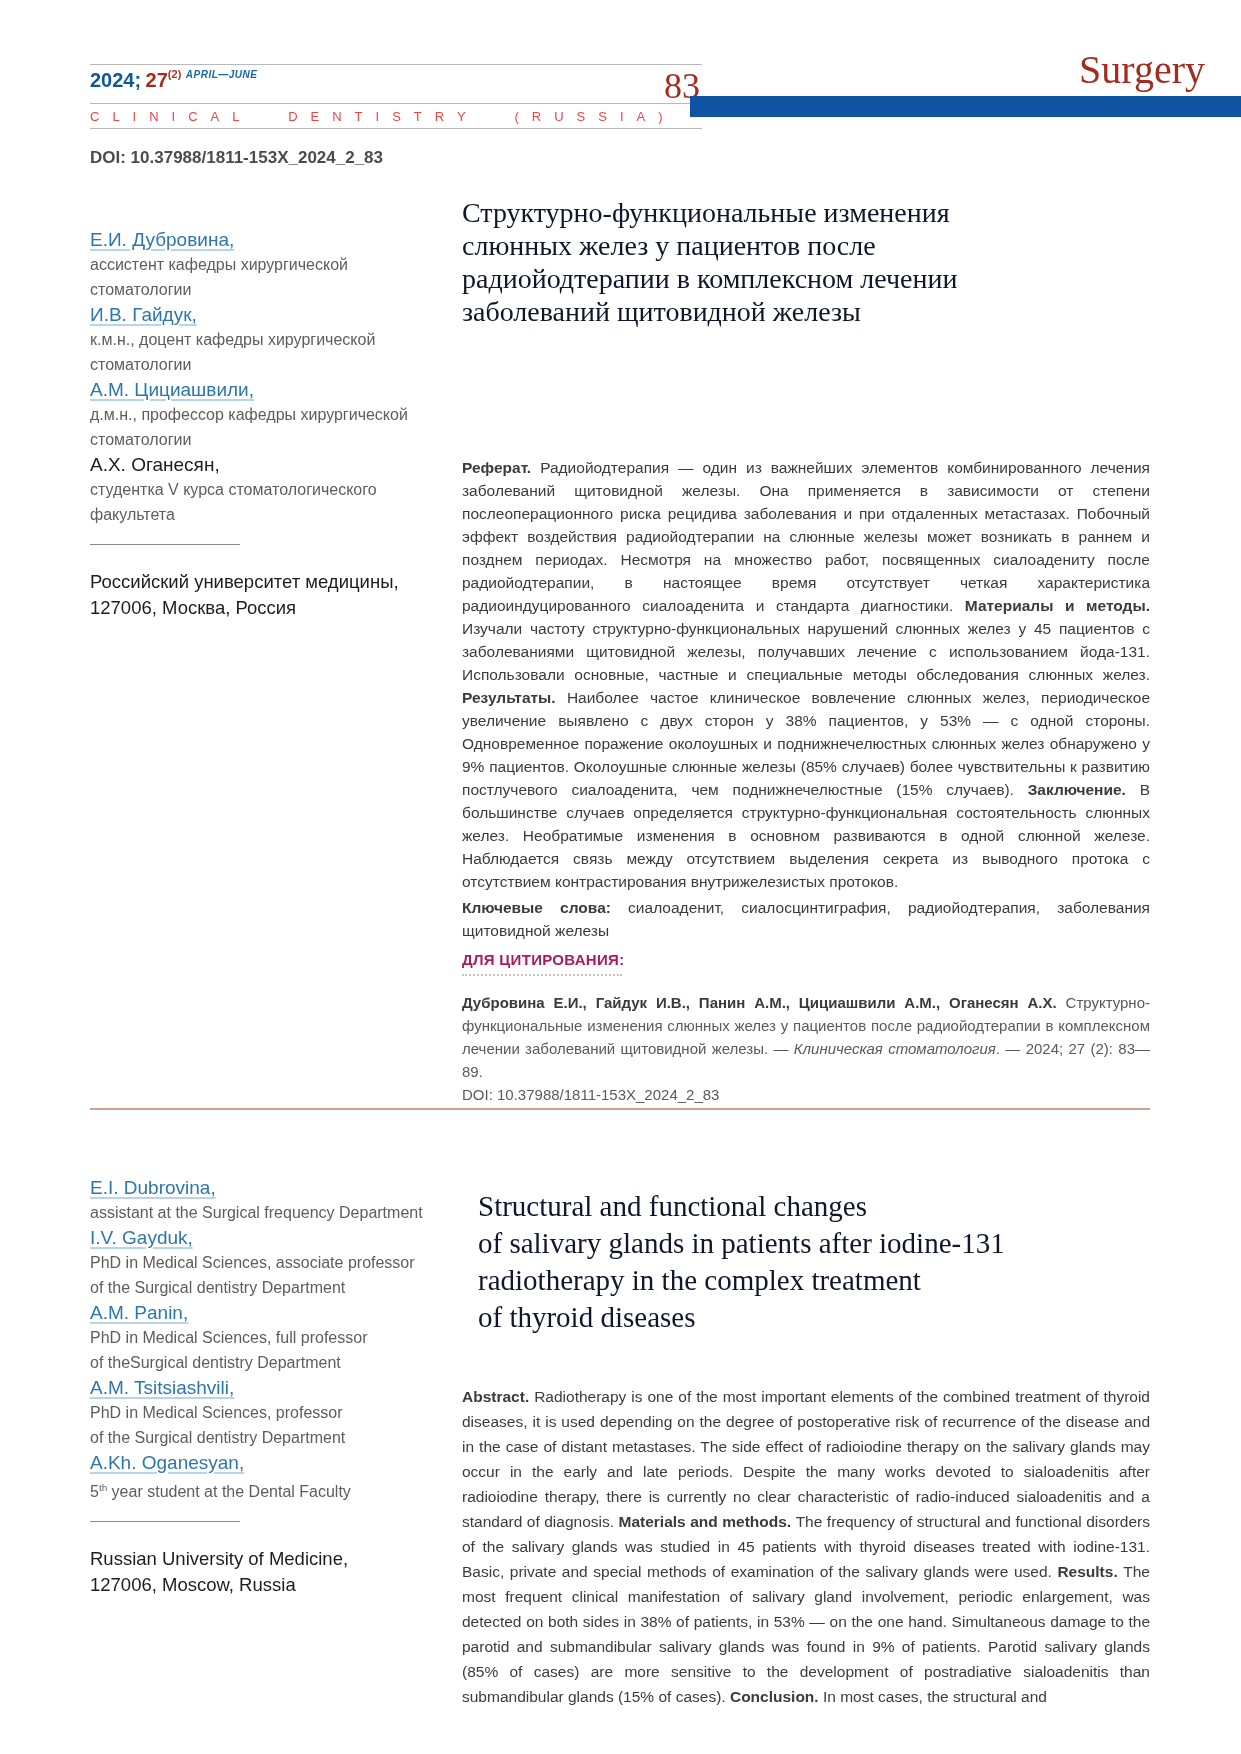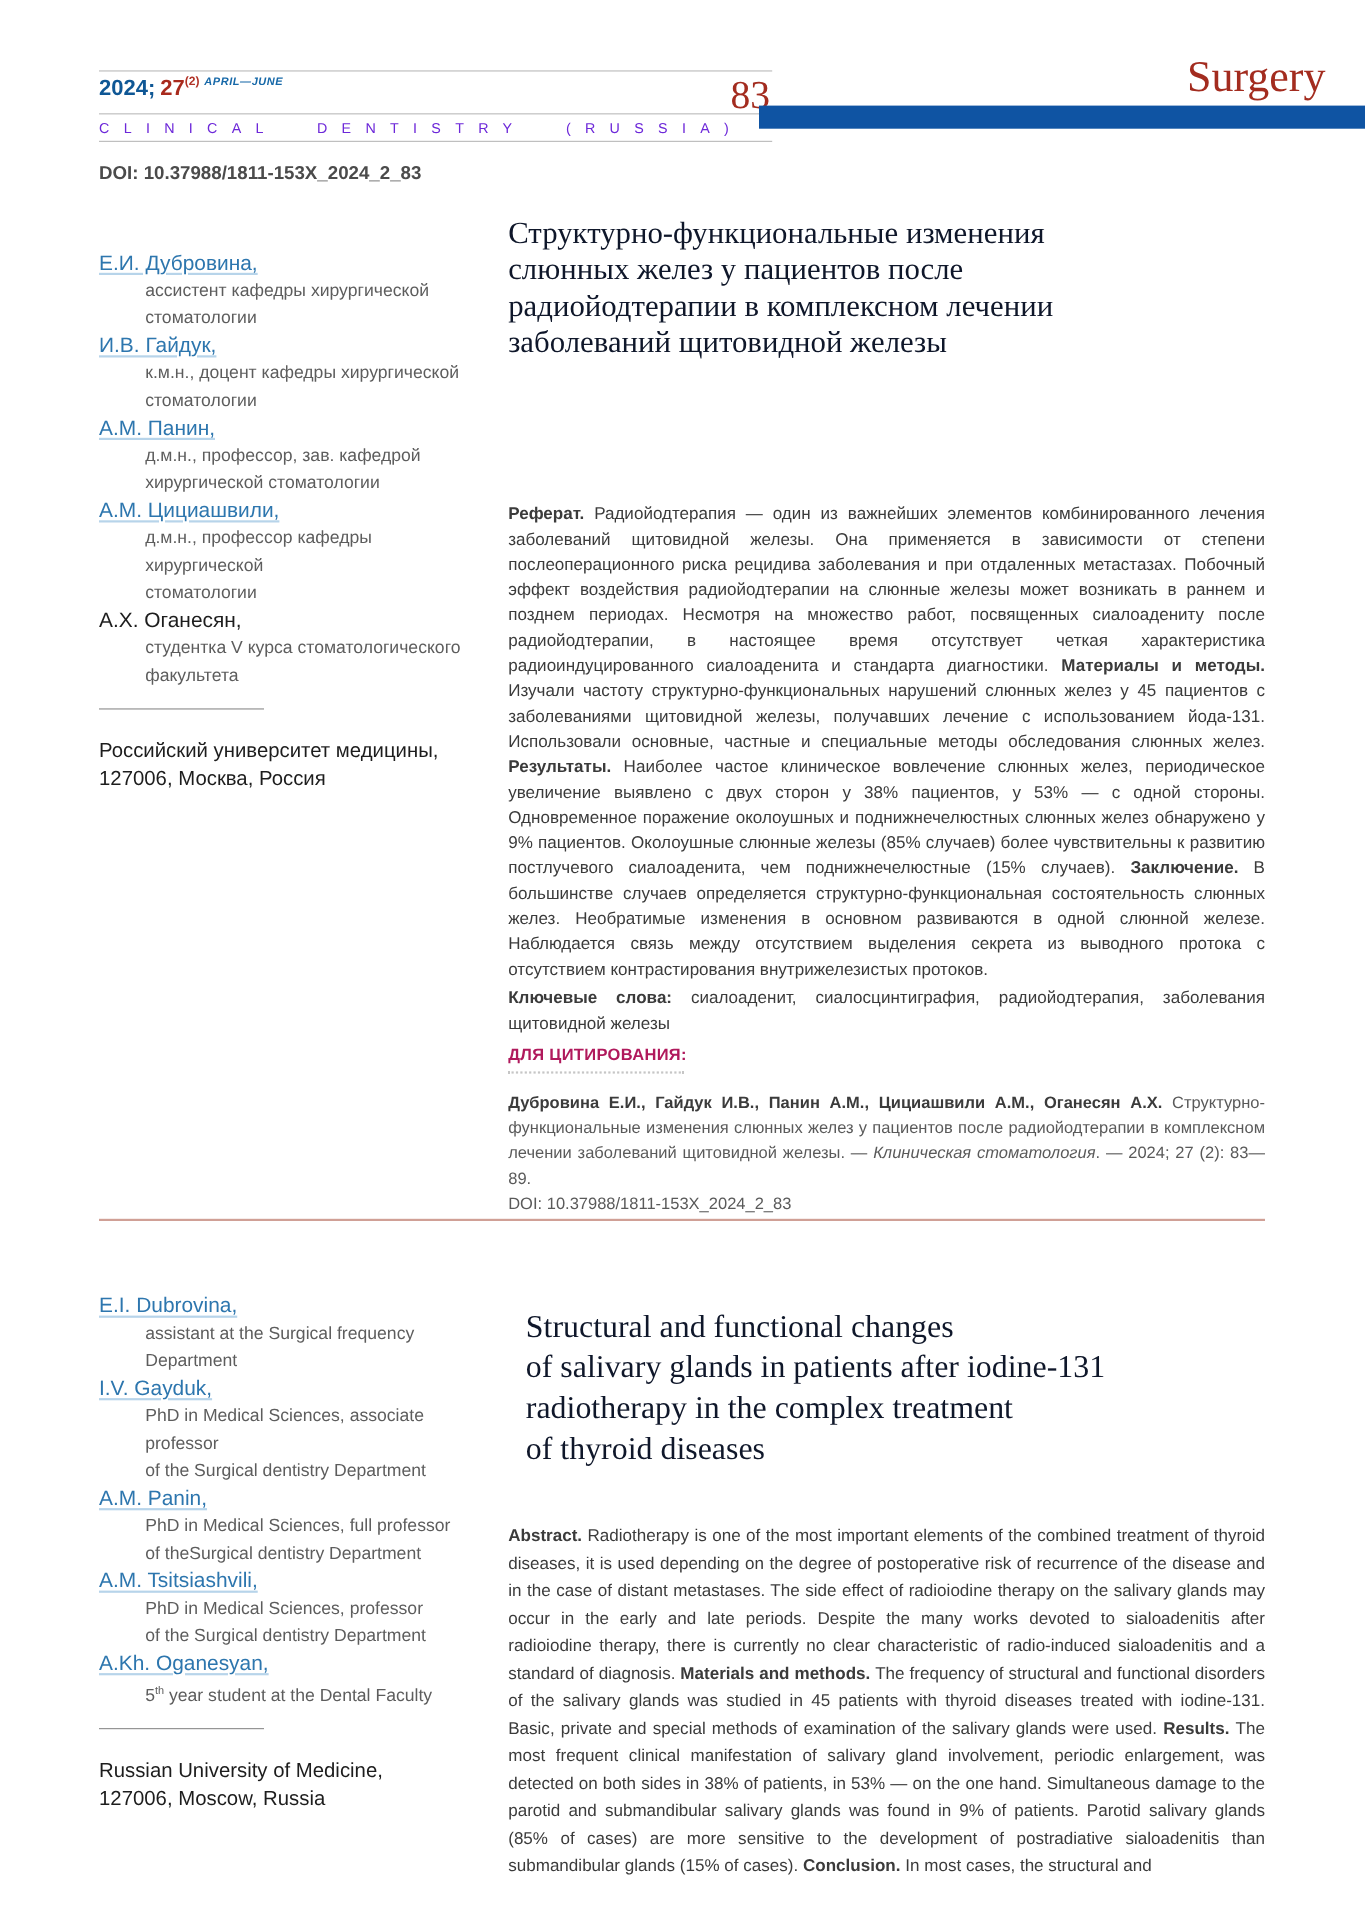--- a/index.html
+++ b/index.html
@@ -14,38 +14,38 @@
   .hrule{border-top:1.5px solid #b9b9b9;height:0;}
   .issue-row{position:relative;height:35px;padding-top:3px;}
   .year{font-size:20px;font-weight:700;color:#0f5795;}
   .volume{font-size:20px;font-weight:700;color:#a82a1d;}
   .issue-sup{font-size:11px;font-weight:700;color:#b13226;vertical-align:9px;}
   .months{font-size:10px;font-weight:700;font-style:italic;color:#1668a8;
           letter-spacing:.5px;vertical-align:9px;}
   .pageno{position:absolute;right:2px;top:5px;font-family:"Liberation Serif",serif;
           font-size:36px;line-height:.9;color:#a32c1f;}
   .journal-row{height:24px;display:flex;align-items:center;overflow:hidden;}
-  .journal-name{font-size:13px;color:#6d28d9;letter-spacing:1.0em;word-spacing:1.5em;
+  .journal-name{font-size:13px;color:#ef4444;letter-spacing:1.0em;word-spacing:1.5em;
                 white-space:nowrap;}
   .section-title{position:absolute;right:36px;top:50px;font-family:"Liberation Serif",serif;
                  font-size:40px;line-height:1;color:#a32c1f;}
   .blue-bar{position:absolute;left:690px;right:0;top:96px;height:21px;background:#0f54a3;}
 
   .doi-top{position:absolute;left:90px;top:148px;font-size:17px;font-weight:700;color:#4b4b4b;}
 
   
   .authors-col{position:absolute;width:345px;}
   .authors-ru{left:90px;top:228px;}
   .authors-en{left:90px;top:1176px;}
   .author{margin-bottom:1px;}
   .author-name{font-size:19px;line-height:24px;color:#1d1d1d;}
   .author-name.is-link{color:#2d76ae;text-decoration:underline;
                        text-decoration-color:#b7d4ea;text-underline-offset:3px;
                        text-decoration-thickness:1.5px;cursor:pointer;}
-  .author-affil{font-size:16px;line-height:25px;color:#5d5d5d;white-space:pre-line;margin-left:42px;}
+  .author-affil{font-size:16px;line-height:25px;color:#5d5d5d;white-space:pre-line;}
   .org-rule{width:150px;border-top:1.5px solid #8a8a8a;margin-top:17px;}
   .org{margin-top:24px;font-size:18.5px;line-height:26px;color:#1d1d1d;white-space:pre-line;}
 
   
   .art-title{position:absolute;left:462px;width:690px;font-family:"Liberation Serif",serif;
              color:#0f172a;white-space:pre-line;}
   .title-ru{top:196px;font-size:28px;line-height:33px;}
   .title-en{top:1172px;font-size:29px;line-height:37px;}
 
   .abstract{position:absolute;left:462px;width:688px;text-align:justify;color:#3b3b3b;}
@@ -94,25 +94,20 @@
   <div class="authors-col authors-ru">
     <div class="author">
       <span class="author-name is-link">Е.И. Дубровина,</span>
       <div class="author-affil">ассистент кафедры хирургической
 стоматологии</div>
     </div>
     <div class="author">
       <span class="author-name is-link">И.В. Гайдук,</span>
       <div class="author-affil">к.м.н., доцент кафедры хирургической
 стоматологии</div>
-    </div>
-    <div class="author">
-      <span class="author-name is-link">А.М. Панин,</span>
-      <div class="author-affil">д.м.н., профессор, зав. кафедрой
-хирургической стоматологии</div>
     </div>
     <div class="author">
       <span class="author-name is-link">А.М. Цициашвили,</span>
       <div class="author-affil">д.м.н., профессор кафедры хирургической
 стоматологии</div>
     </div>
     <div class="author">
       <span class="author-name">А.Х. Оганесян,</span>
       <div class="author-affil">студентка V курса стоматологического
 факультета</div>

